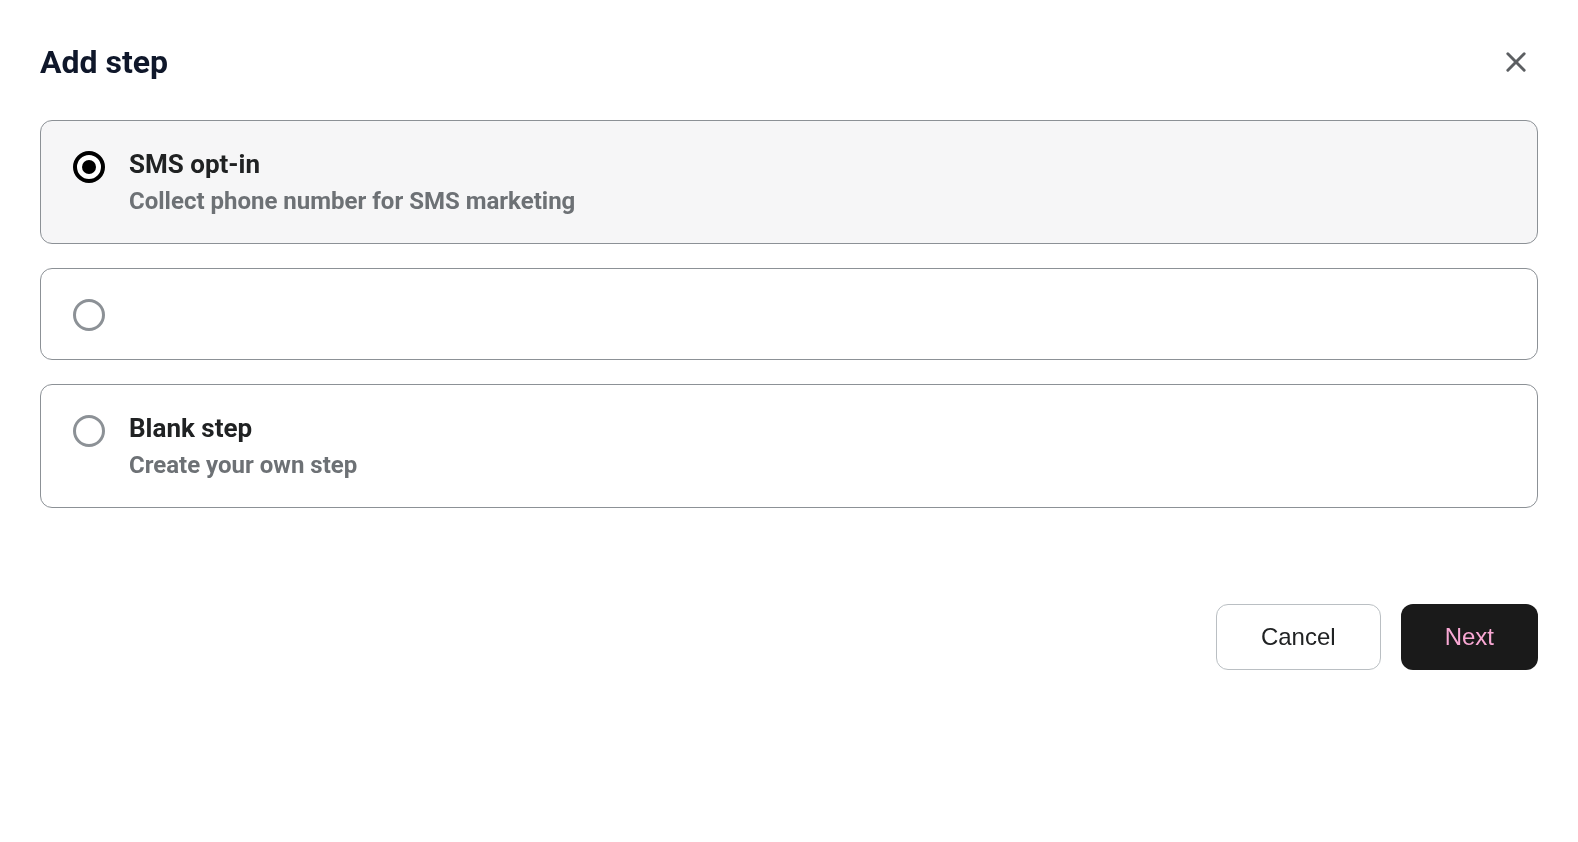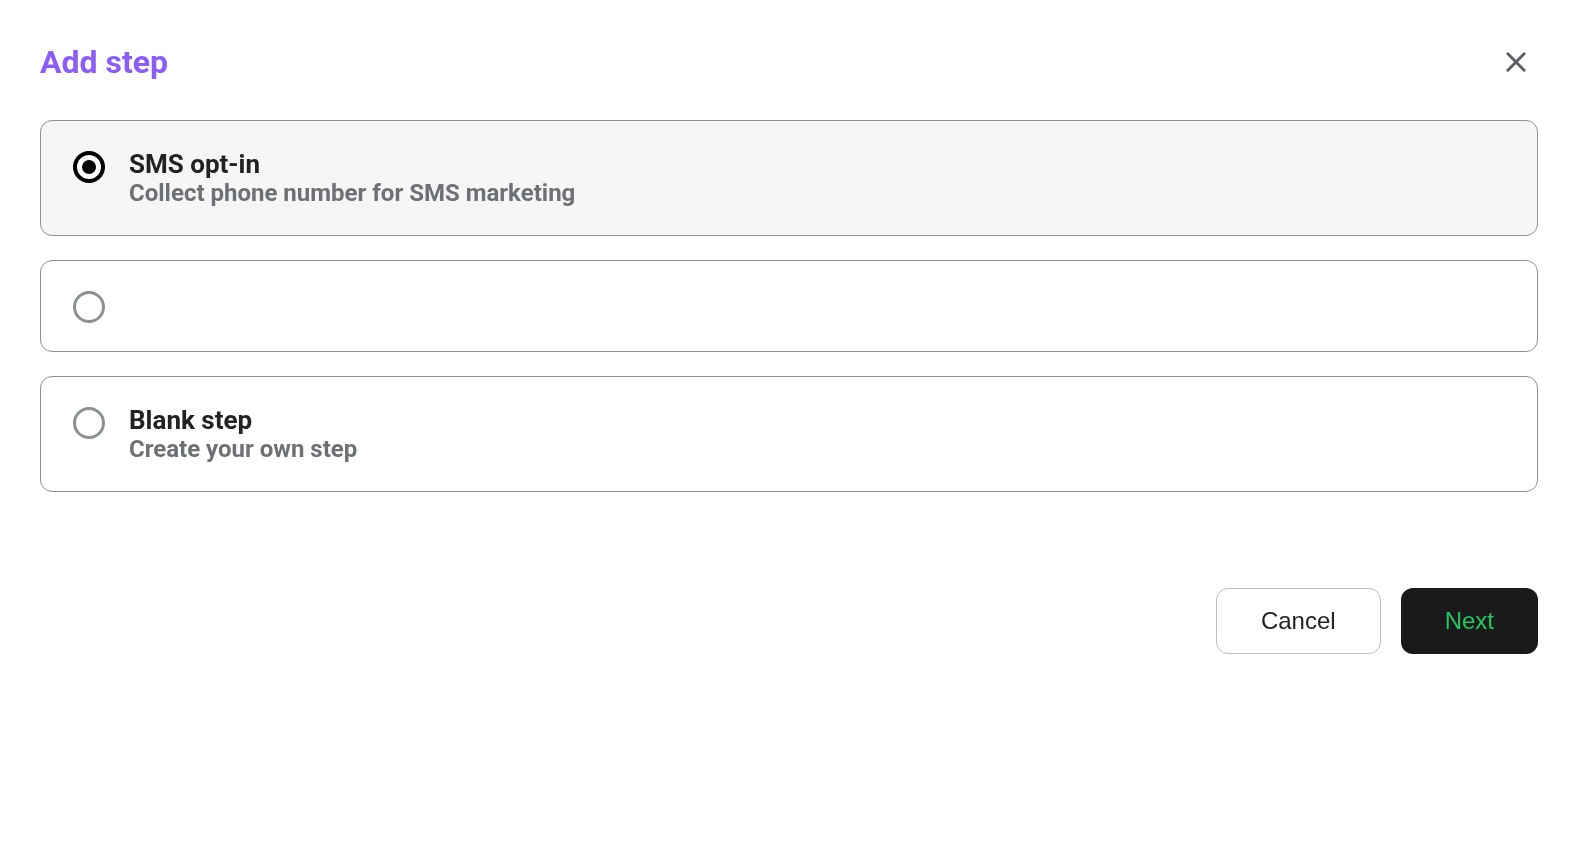--- a/index.html
+++ b/index.html
@@ -15,21 +15,21 @@
     }
     .header {
       display: flex;
       justify-content: space-between;
       align-items: center;
       margin-bottom: 36px;
     }
     .title {
       font-size: 32px;
       font-weight: 700;
-      color: #8b5cf6;
+      color: #0f172a;
     }
     .close-btn {
       background: none;
       border: none;
       cursor: pointer;
       padding: 8px;
       display: flex;
       align-items: center;
       justify-content: center;
     }
@@ -74,20 +74,21 @@
     .radio.checked::after {
       content: "";
       width: 14px;
       height: 14px;
       border-radius: 50%;
       background: #000000;
     }
     .option-content {
       display: flex;
       flex-direction: column;
+      gap: 8px;
     }
     .option-title {
       font-size: 26px;
       font-weight: 700;
       color: #202223;
     }
     .option-desc {
       font-size: 24px;
       font-weight: 700;
       color: #6d7175;
@@ -106,21 +107,21 @@
       cursor: pointer;
       border: none;
     }
     .btn-cancel {
       background: #ffffff;
       color: #202223;
       border: 1px solid #babfc3;
     }
     .btn-next {
       background: #1a1a1a;
-      color: #22c55e;
+      color: #f9a8d4;
     }
   </style>
 </head>
 <body>
 
 <div class="header">
   <h1 class="title">Add step</h1>
   <button class="close-btn">
     <svg viewBox="0 0 24 24" fill="none" stroke="#5c5f62" stroke-width="2.5" stroke-linecap="round">
       <line x1="5" y1="5" x2="19" y2="19"></line>

